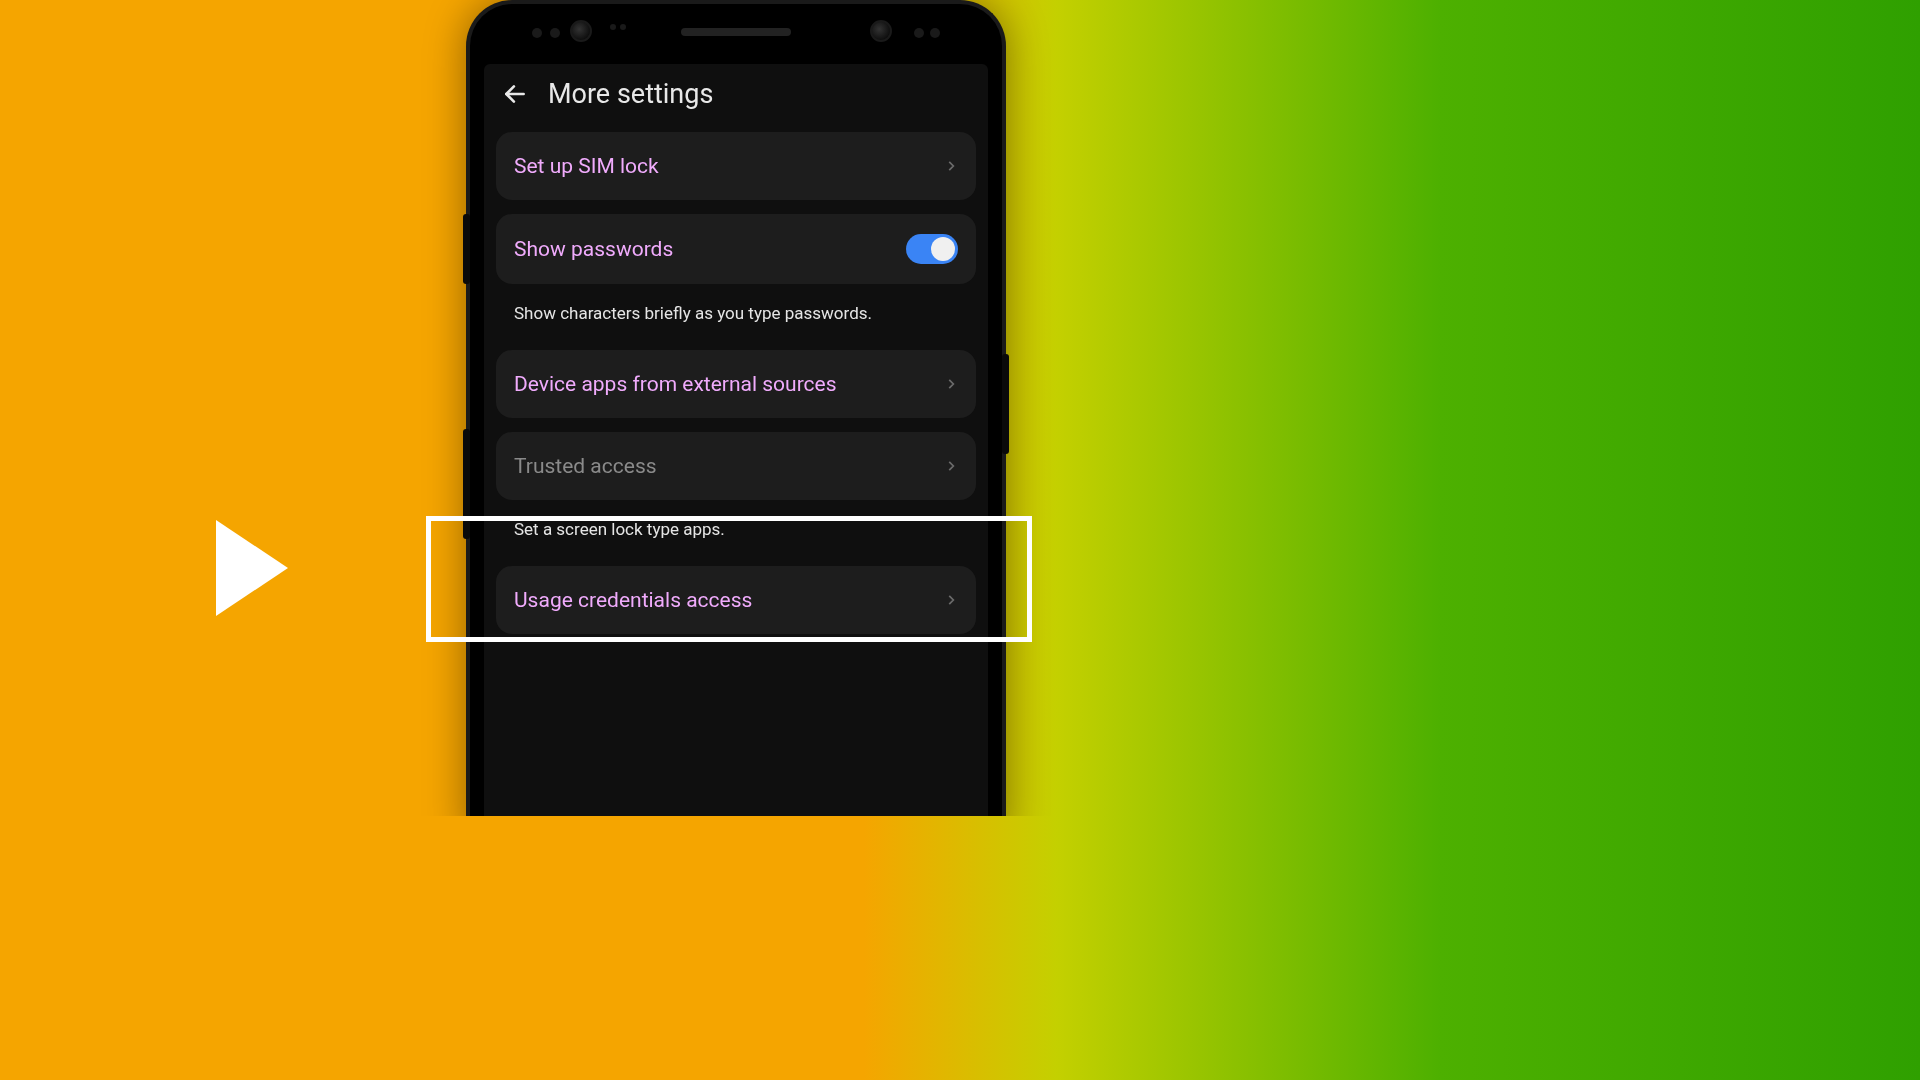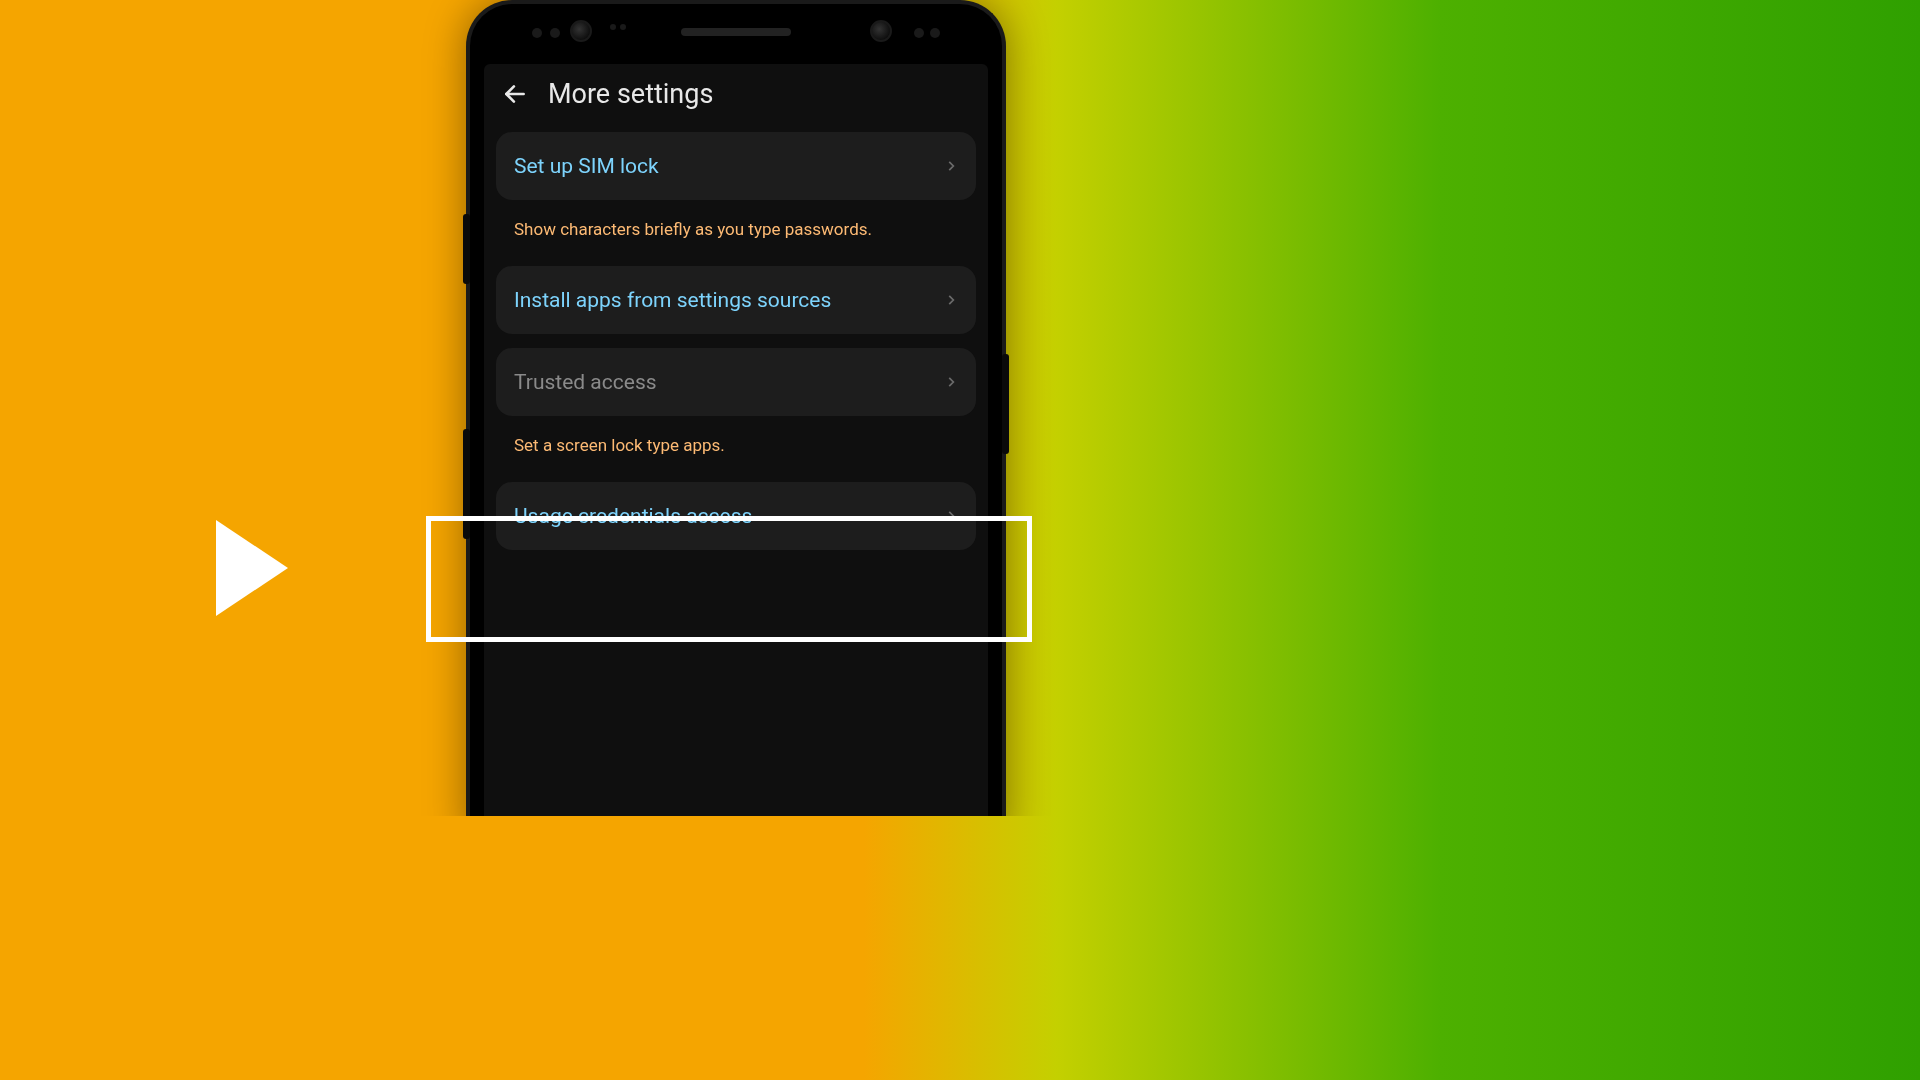--- a/index.html
+++ b/index.html
@@ -93,21 +93,21 @@
     .group-card { border-radius: 16px; overflow: hidden; }
     .divider { height: 1px; background: rgba(255,255,255,0.04); }
     .setting-row {
       display: flex;
       align-items: center;
       justify-content: space-between;
       padding: 20px 18px;
       min-height: 68px;
     }
     .setting-label {
-      color: #7dd3fc;
+      color: #f0abfc;
       font-size: 21px;
       font-weight: 400;
     }
     .setting-label.dim { color: #8a8a8a; }
     .chevron {
       color: #6a6a6a;
       width: 14px; height: 14px;
     }
     .chevron svg { width: 14px; height: 14px; display:block; }
     .toggle {
@@ -117,21 +117,21 @@
       position: relative;
     }
     .toggle-knob {
       position: absolute;
       right: 3px; top: 3px;
       width: 24px; height: 24px;
       background: #f0f0f0;
       border-radius: 50%;
     }
     .description {
-      color: #fdba74;
+      color: #e5e5e5;
       font-size: 17px;
       padding: 4px 18px 24px;
       line-height: 1.4;
     }
     .highlight-box {
       position: absolute;
       border: 5px solid #ffffff;
       pointer-events: none;
       z-index: 10;
     }
@@ -185,27 +185,35 @@
         <div class="setting-row">
           <span class="setting-label">Set up SIM lock</span>
           <span class="chevron">
             <svg viewBox="0 0 24 24" fill="none" stroke="currentColor" stroke-width="3">
                 <polyline points="9,5 16,12 9,19"></polyline>
               </svg>
           </span>
         </div>
       </div>
 
+      <div class="setting-card">
+        <div class="setting-row">
+          <span class="setting-label">Show passwords</span>
+          <div class="toggle">
+            <div class="toggle-knob"></div>
+          </div>
+        </div>
+      </div>
 
       <div class="description">Show characters briefly as you type passwords.</div>
 
 
       <div class="setting-card">
         <div class="setting-row">
-          <span class="setting-label">Install apps from settings sources</span>
+          <span class="setting-label">Device apps from external sources</span>
           <span class="chevron">
             <svg viewBox="0 0 24 24" fill="none" stroke="currentColor" stroke-width="3">
                 <polyline points="9,5 16,12 9,19"></polyline>
               </svg>
           </span>
         </div>
       </div>
 
       <div class="setting-card">
         <div class="setting-row">

